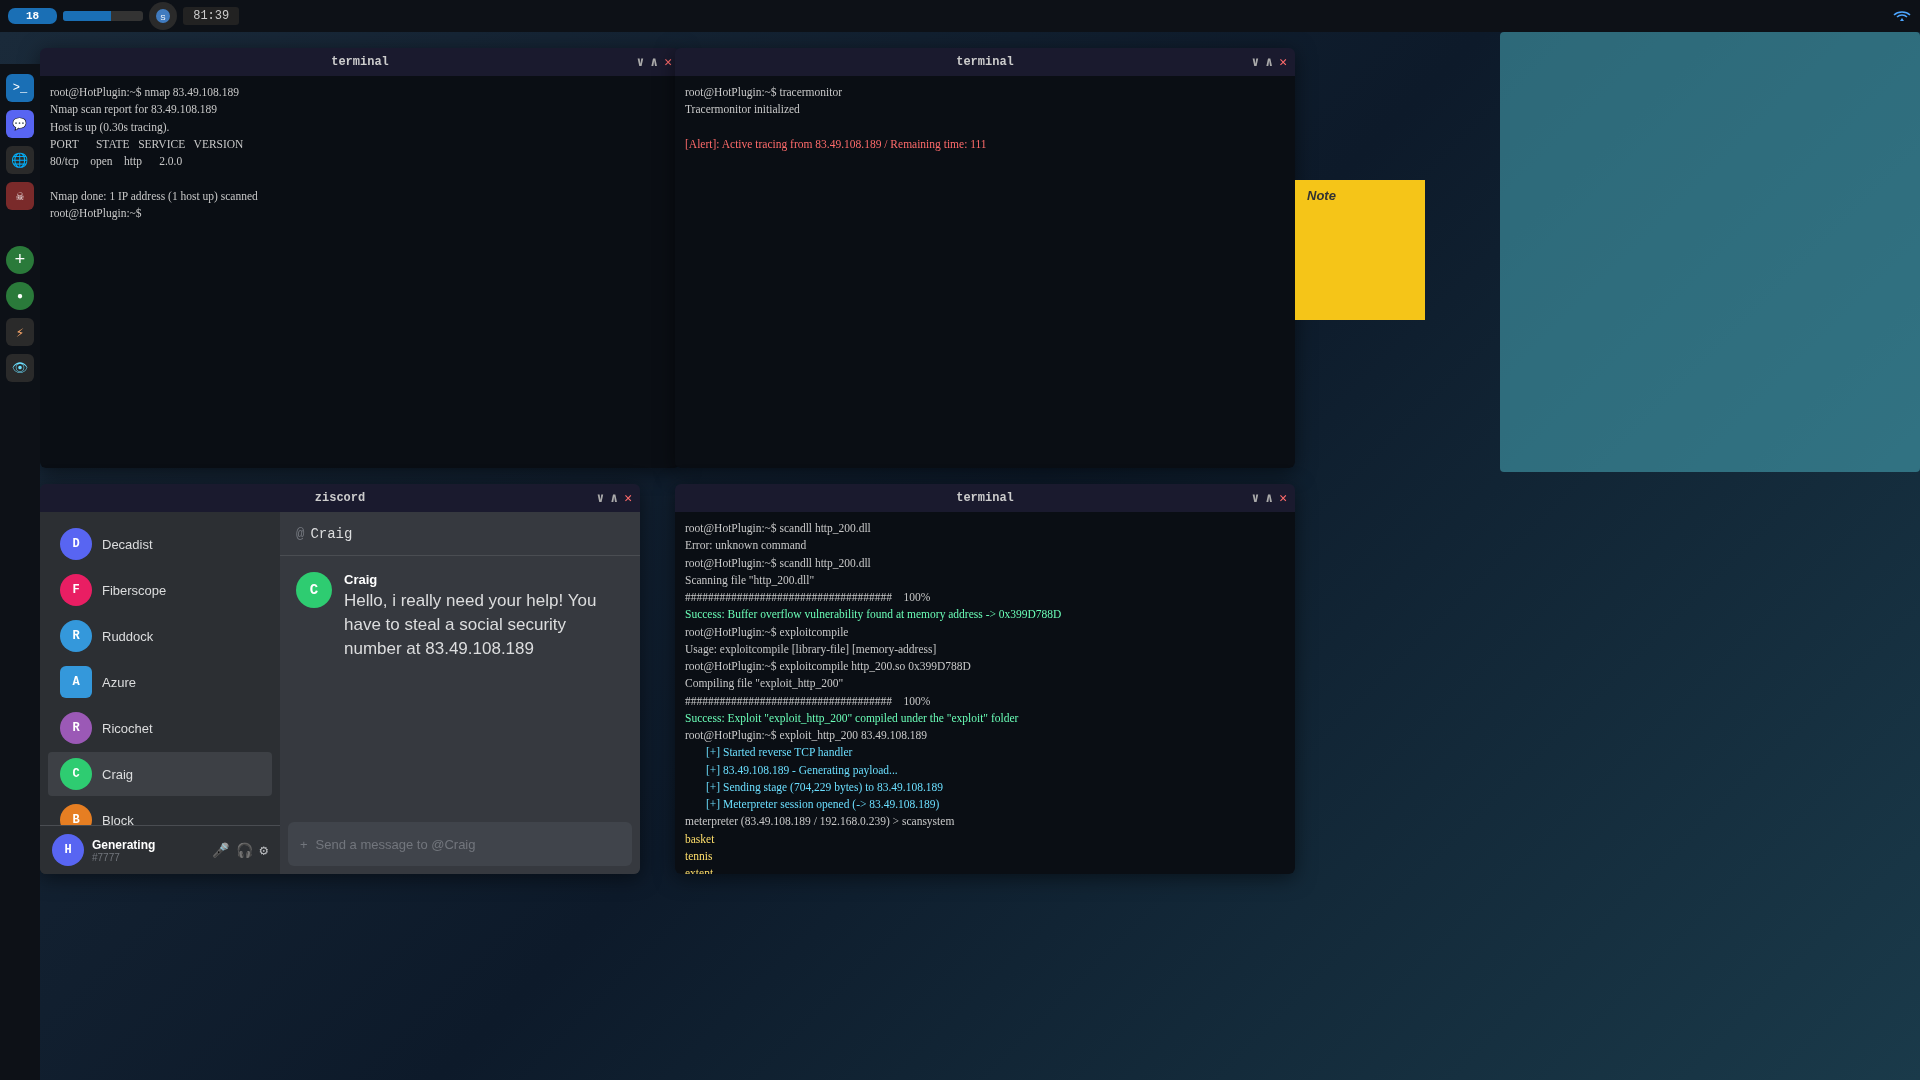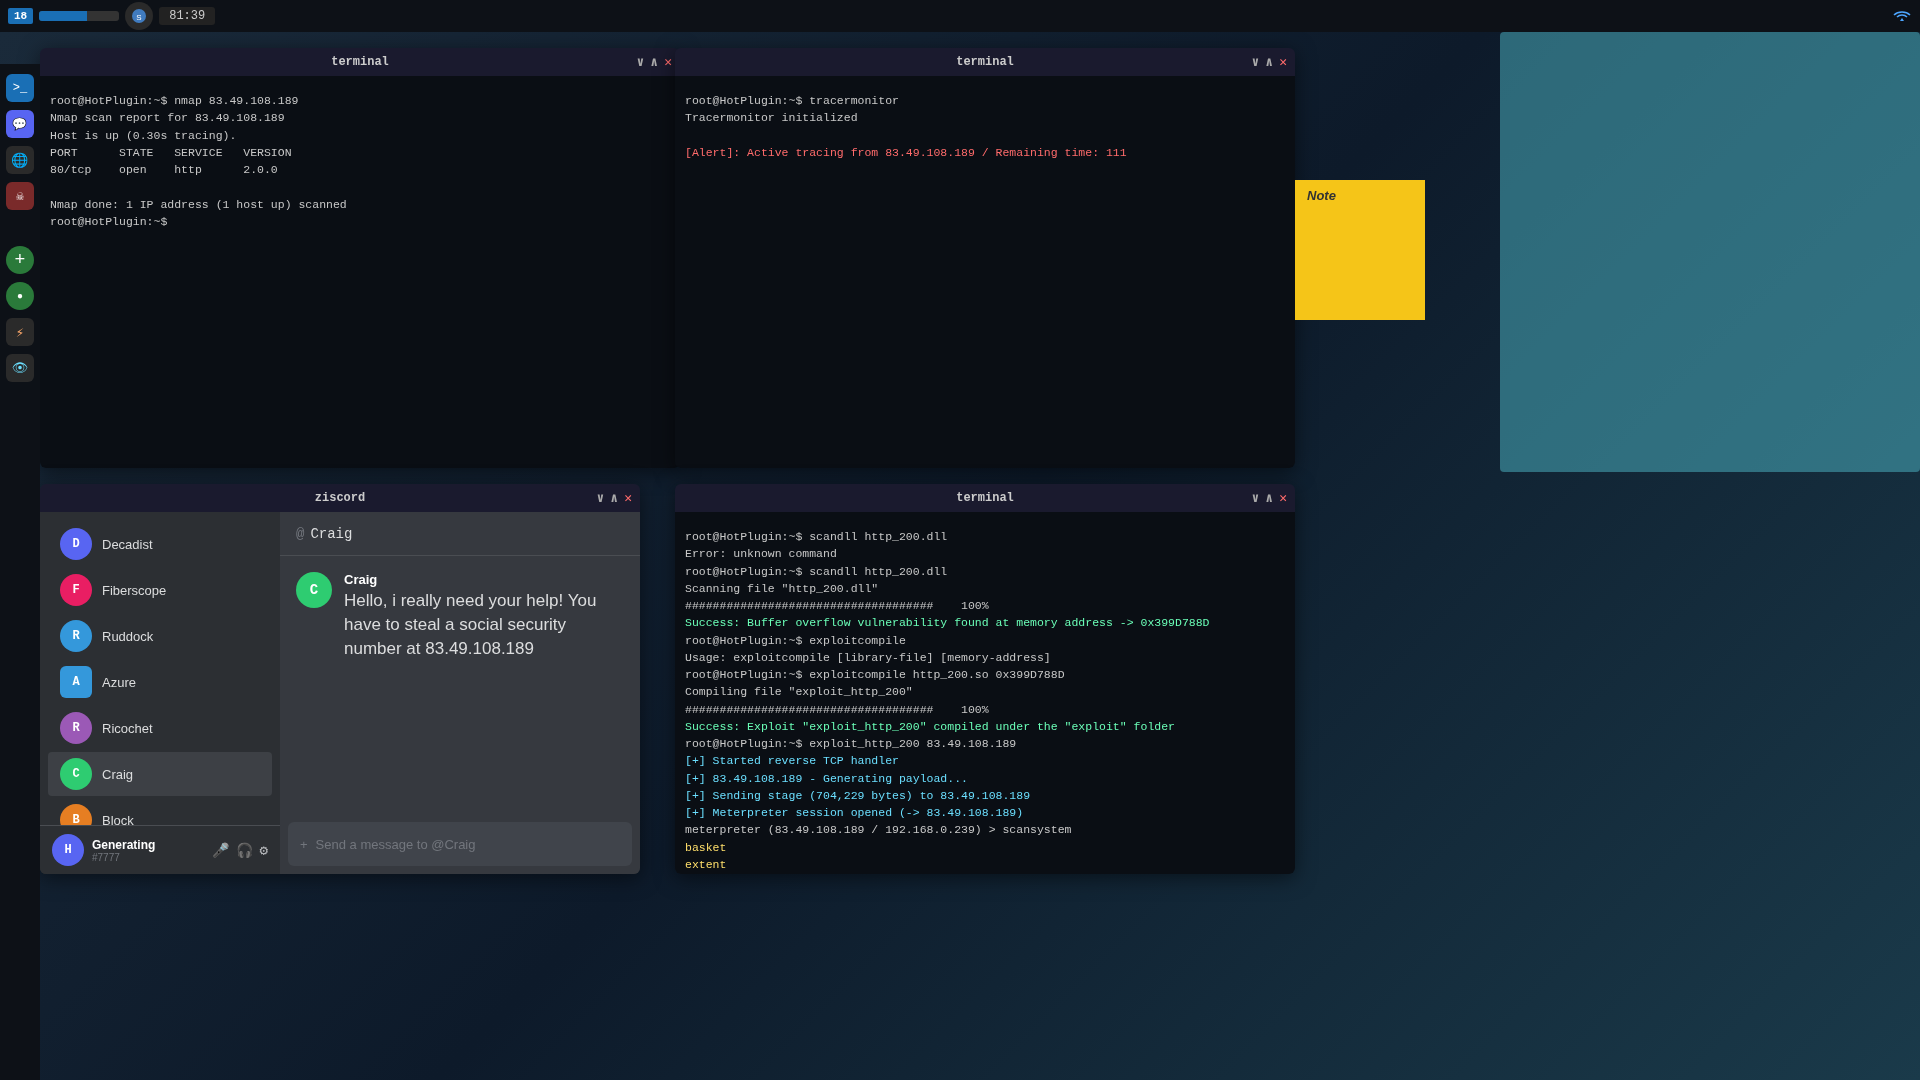--- a/index.html
+++ b/index.html
@@ -25,22 +25,22 @@
     }
     .taskbar-left {
       display: flex;
       align-items: center;
       gap: 6px;
     }
     .taskbar-badge {
       background: #1a6fb5;
       color: #fff;
       font-size: 11px;
-      padding: 2px 6px;
-      border-radius: 2px;
+      padding: 2px 18px;
+      border-radius: 7px;
       font-weight: bold;
     }
     .taskbar-progress {
       width: 80px;
       height: 10px;
       background: #333;
       border-radius: 3px;
       overflow: hidden;
     }
     .taskbar-progress-fill {
@@ -139,27 +139,27 @@
       background: #0d1117;
       overflow: hidden;
     }
 
     
     .terminal-body {
       background: #0a0e14;
       color: #c8c8c8;
       font-size: 11.5px;
       line-height: 1.5;
-      padding: 16px 10px;
-      font-family: Liberation Mono, monospace;
+      padding: 8px 10px;
+      font-family: Liberation Serif, serif;
     }
     .terminal-body .prompt { color: #c8c8c8; }
     .terminal-body .alert { color: #ff6b6b; }
     .terminal-body .success { color: #6bffb8; }
-    .terminal-body .cyan { color: #6bdfff; }
+    .terminal-body .cyan { color: #6bdfff; margin-left: 21px; }
 
     
     .ziscord-window {
       background: #1e2124;
     }
     .ziscord-sidebar {
       width: 240px;
       background: #2c2f33;
       height: 100%;
       display: flex;
@@ -489,19 +489,19 @@
       <div>Compiling file "exploit_http_200"</div>
       <div>####################################&nbsp;&nbsp;&nbsp;&nbsp;100%</div>
       <div class="success">Success: Exploit "exploit_http_200" compiled under the "exploit" folder</div>
       <div class="prompt">root@HotPlugin:~$ exploit_http_200 83.49.108.189</div>
       <div class="cyan">[+] Started reverse TCP handler</div>
       <div class="cyan">[+] 83.49.108.189 - Generating payload...</div>
       <div class="cyan">[+] Sending stage (704,229 bytes) to 83.49.108.189</div>
       <div class="cyan">[+] Meterpreter session opened (-&gt; 83.49.108.189)</div>
       <div class="prompt">meterpreter (83.49.108.189 / 192.168.0.239) &gt; scansystem</div>
       <div style="color:#ffdf6b;">basket</div>
+      <div style="color:#ffdf6b;">tennis</div>
       <div style="color:#ffdf6b;">extent</div>
-      <div style="color:#ffdf6b;">tennis</div>
 
     </div>
   </div>
 
 </div>
 
 </body></html>

